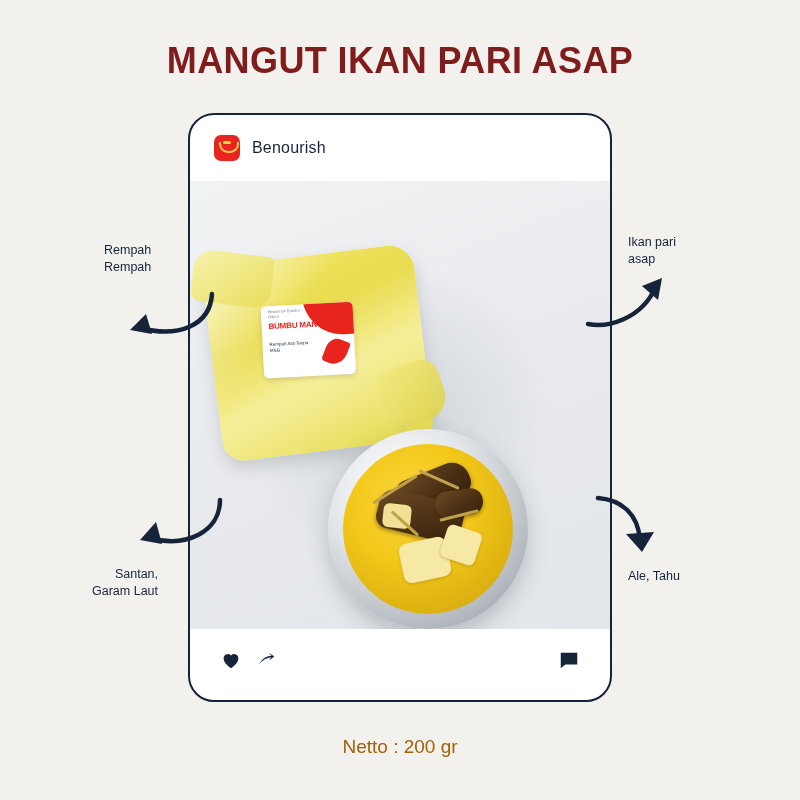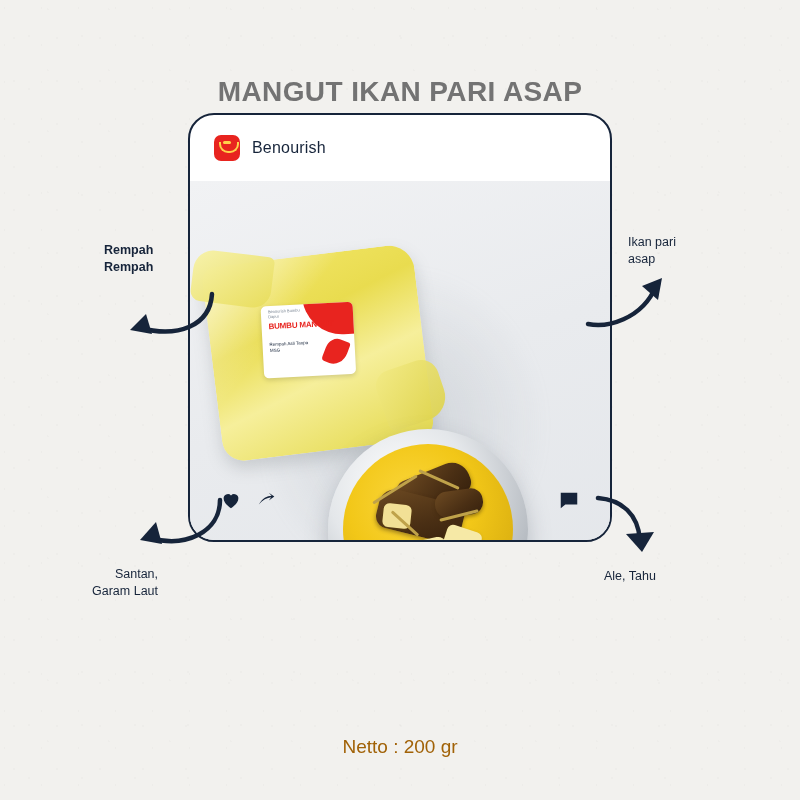--- a/index.html
+++ b/index.html
@@ -28,34 +28,33 @@
     background-size: 37px 37px, 53px 53px, 61px 61px, 43px 43px;
     opacity: .9;
   }
 
   .headline {
     position: absolute;
     top: 40px;
     left: 0;
     width: 800px;
     text-align: center;
-    font-size: 28px;
+    font-size: 36px;
     font-weight: 700;
     letter-spacing: 0.4px;
-    color: #737373;
-    margin-top: 36px;
+    color: #7f1d1d;
   }
 
   
   .card {
     position: absolute;
     left: 188px;
     top: 113px;
     width: 424px;
-    height: 429px;
+    height: 589px;
     background: #ffffff;
     border: 2px solid #16243a;
     border-radius: 26px;
     box-sizing: border-box;
     overflow: hidden;
   }
   .card-header {
     height: 66px;
     display: flex;
     align-items: center;
@@ -291,24 +290,24 @@
   }
 
   
   .callout {
     position: absolute;
     font-size: 12.5px;
     line-height: 17px;
     color: #16243a;
     white-space: pre-line;
   }
-  .c-rempah { left: 104px; top: 242px; text-align: right; font-weight: bold; }
+  .c-rempah { left: 104px; top: 242px; text-align: right; }
   .c-ikan   { left: 628px; top: 234px; text-align: left; }
   .c-santan { left: 92px;  top: 566px; text-align: right; }
-  .c-ale    { left: 604px; top: 568px; text-align: center; }
+  .c-ale    { left: 628px; top: 568px; text-align: center; }
 
   .arrow-svg { position: absolute; overflow: visible; }
   .arrow-svg path { fill: none; stroke: #16243a; stroke-width: 4.5; stroke-linecap: round; }
   .arrow-svg polygon { fill: #16243a; }
 </style>
 </head>
 <body>
 
 <div class="grain"></div>
 

